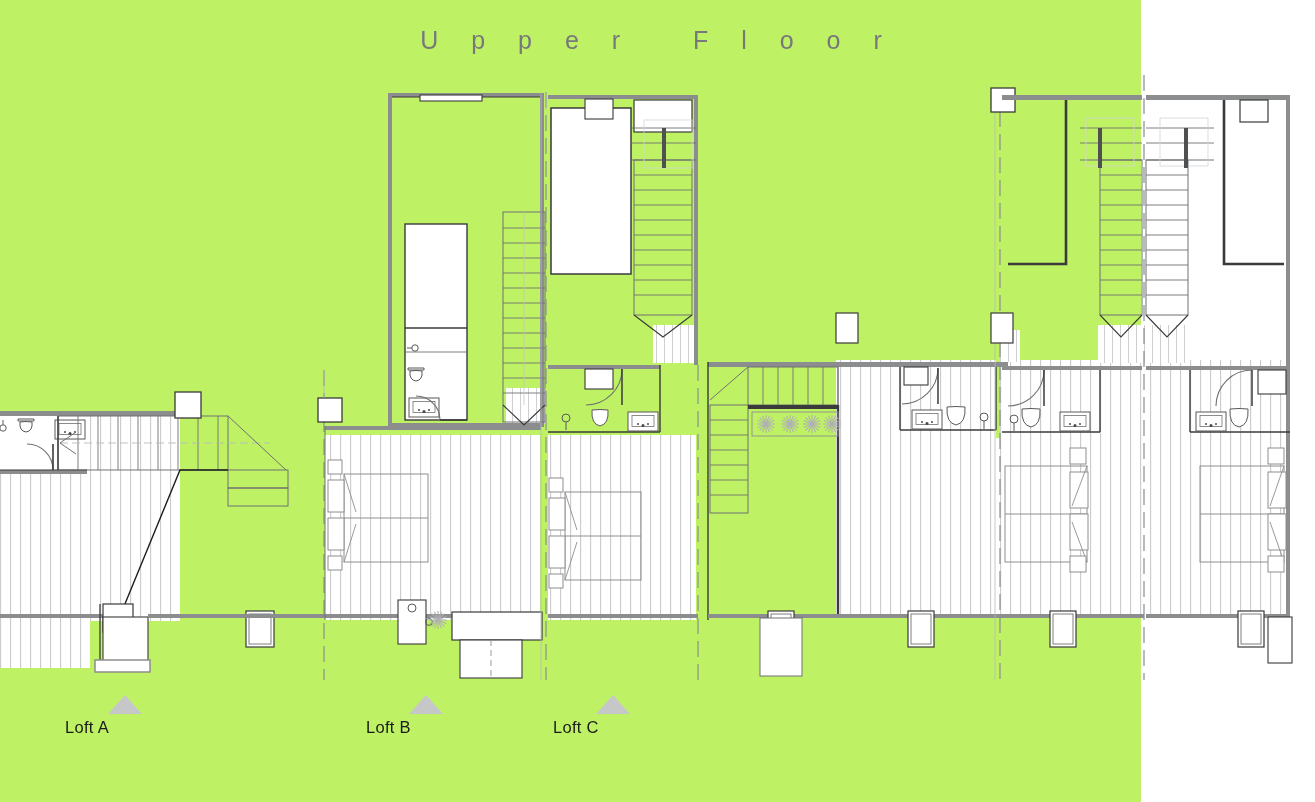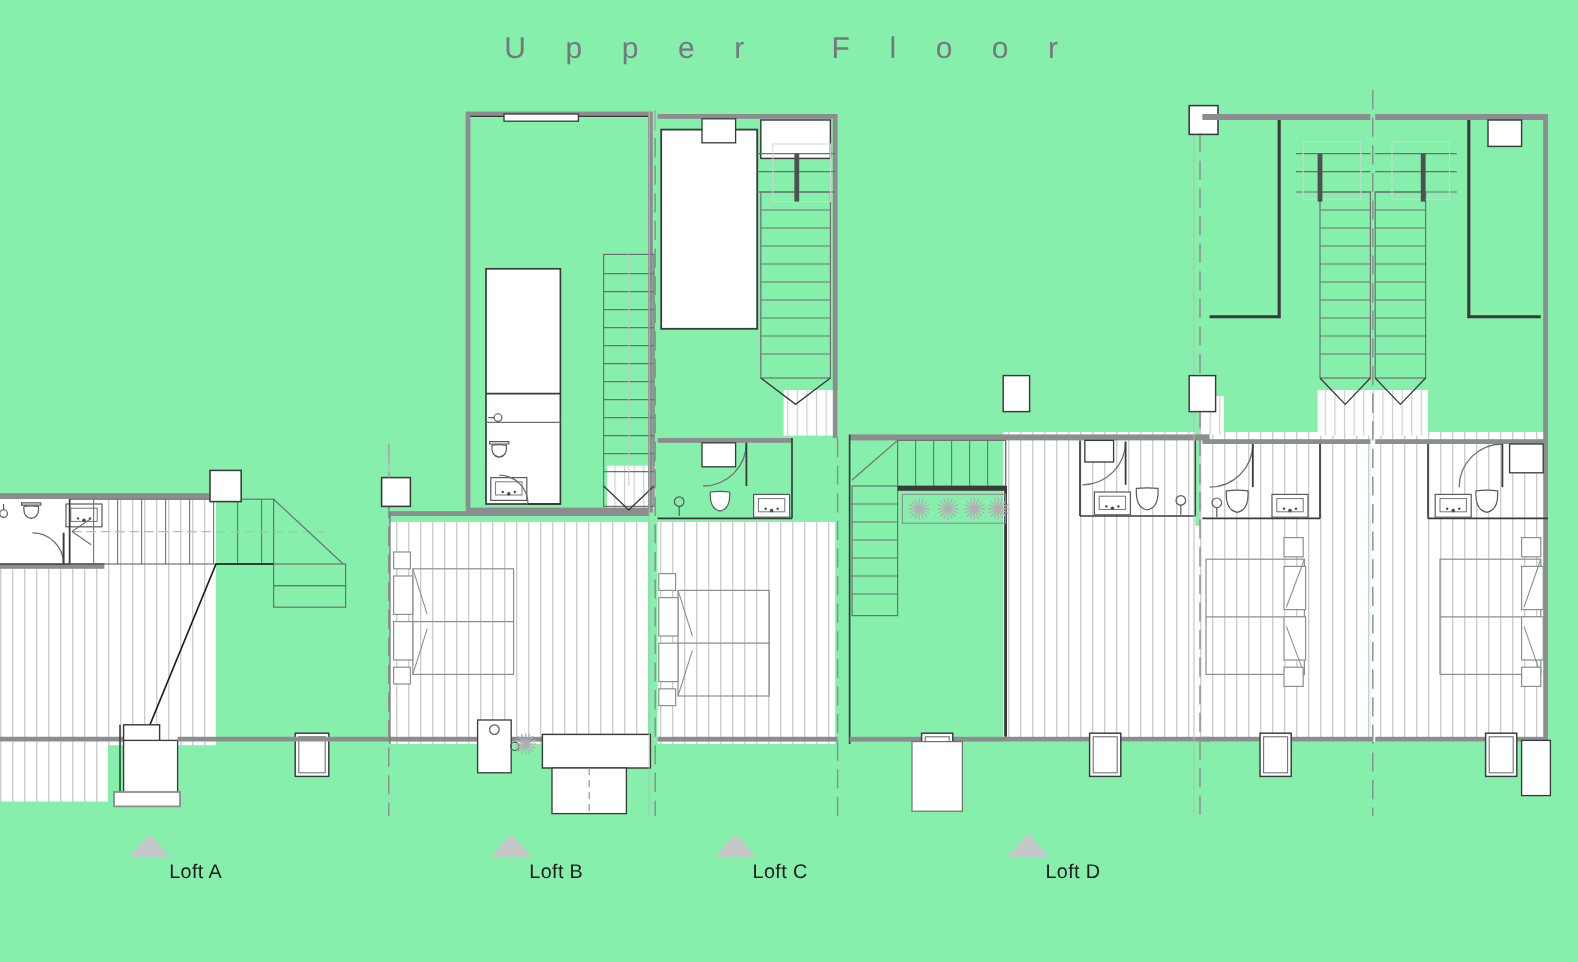--- a/index.html
+++ b/index.html
@@ -1,32 +1,32 @@
 <!DOCTYPE html>
 <html><head>
 <meta charset="utf-8">
 <style>
   html,body{margin:0;padding:0;background:#ffffff;}
   body{width:1315px;height:802px;overflow:hidden;
        font-family:"Liberation Sans", sans-serif;-webkit-font-smoothing:antialiased;}
-  #stage{position:relative;width:1315px;height:802px;background:#86efac;}
+  #stage{position:relative;width:1141px;height:802px;background:#bef264;}
 
   
   #plan-title{
     position:absolute;left:0;top:26px;width:1315px;text-align:center;
     font-family:"Liberation Sans", sans-serif;
     font-size:25px;letter-spacing:13px;color:#77787b;font-weight:400;
     white-space:pre;
   }
 
   
   #plan-svg{position:absolute;left:0;top:0;width:1315px;height:802px;}
 
   
-  .unit-marker{position:absolute;width:120px;text-align:right;}
+  .unit-marker{position:absolute;width:120px;text-align:left;}
   .unit-tri{
     width:0;height:0;margin:0 auto 4px auto;
     border-left:17px solid transparent;border-right:17px solid transparent;
     border-bottom:19px solid #c6c7c9;
   }
   .unit-label{
     font-family:"Liberation Sans", sans-serif;
     font-size:16.5px;color:#1b1b1b;letter-spacing:.3px;white-space:pre;
   }
   .unit-label b{font-weight:700;}
@@ -470,18 +470,14 @@
     <div class="unit-label">Loft A</div>
   </div>
   <div class="unit-marker" style="left:553px;top:695px;">
     <div class="unit-tri" style="border-bottom-color: rgb(198, 199, 201);"></div>
     <div class="unit-label">Loft C</div>
   </div>
   <div class="unit-marker" style="left:366px;top:695px;">
     <div class="unit-tri" style="border-bottom-color: rgb(198, 199, 201);"></div>
     <div class="unit-label">Loft B</div>
   </div>
-  <div class="unit-marker" style="left:797px;top:695px;">
-    <div class="unit-tri" style="border-bottom-color: rgb(198, 199, 201);"></div>
-    <div class="unit-label">Loft D</div>
-  </div>
 
 </div>
 
 </body></html>

